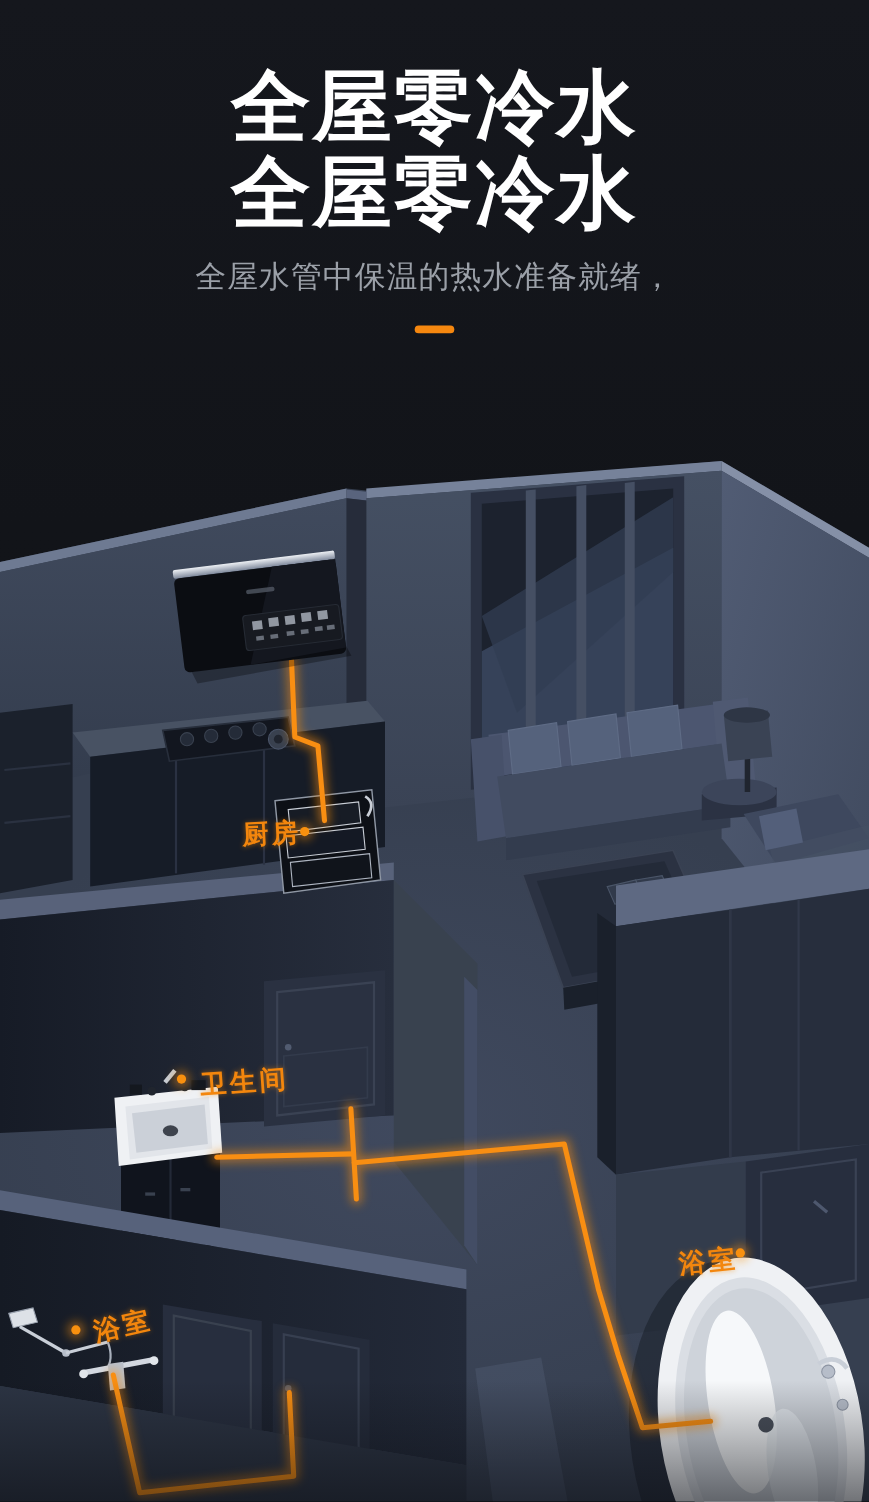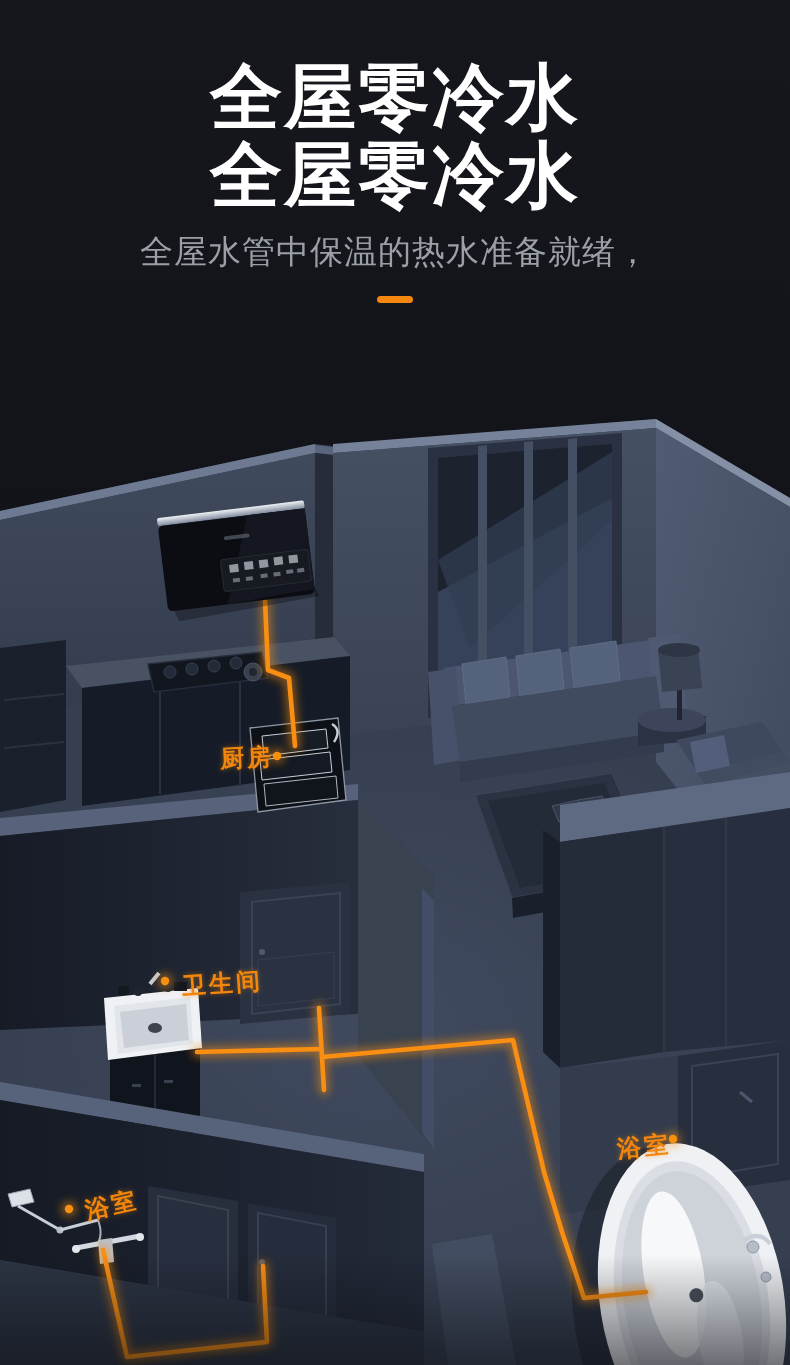--- a/index.html
+++ b/index.html
@@ -1,21 +1,21 @@
 <!DOCTYPE html>
 <html><head>
 <meta charset="utf-8">
 <style>
   html,body{margin:0;padding:0;background:#0b0d11;}
   .stage{position:relative;width:790px;height:1365px;margin:0 auto;overflow:hidden;
          background:#121419;font-family:"DejaVu Sans","Liberation Sans",sans-serif;}
   .scene{position:absolute;left:0;top:0;width:790px;height:1365px;display:block;}
   .header{position:absolute;left:0;top:58px;width:100%;text-align:center;z-index:5;}
   .title{margin:0;color:#ffffff;font-size:72px;line-height:78px;font-weight:800;letter-spacing:2px;}
-  .subtitle{margin:20px 0 0 0;color:#9ba0a8;font-size:33px;line-height:35px;font-weight:400;letter-spacing:1px;}
+  .subtitle{margin:20px 0 0 0;color:#9ba0a8;font-size:28px;line-height:35px;font-weight:400;letter-spacing:1px;}
   .divider{width:36px;height:7px;border-radius:4px;background:#f5870f;margin:27px auto 0 auto;}
   .room-label{font-size:24px;font-weight:700;letter-spacing:3px;fill:#f3860d;}
 </style>
 </head>
 <body>
 
 <div class="stage">
 
   <svg class="scene" viewBox="0 0 790 1365">
     <defs>

